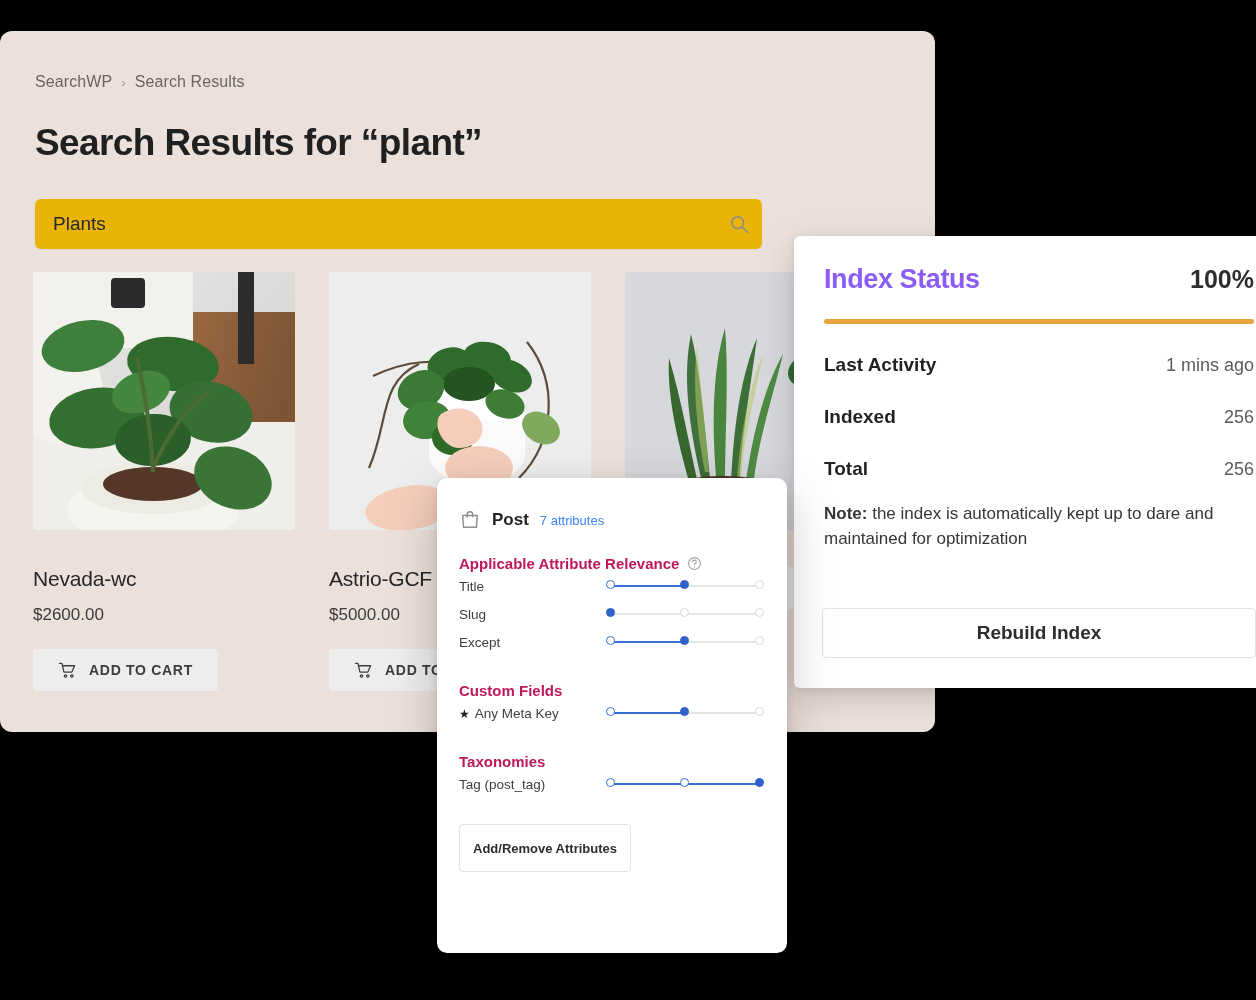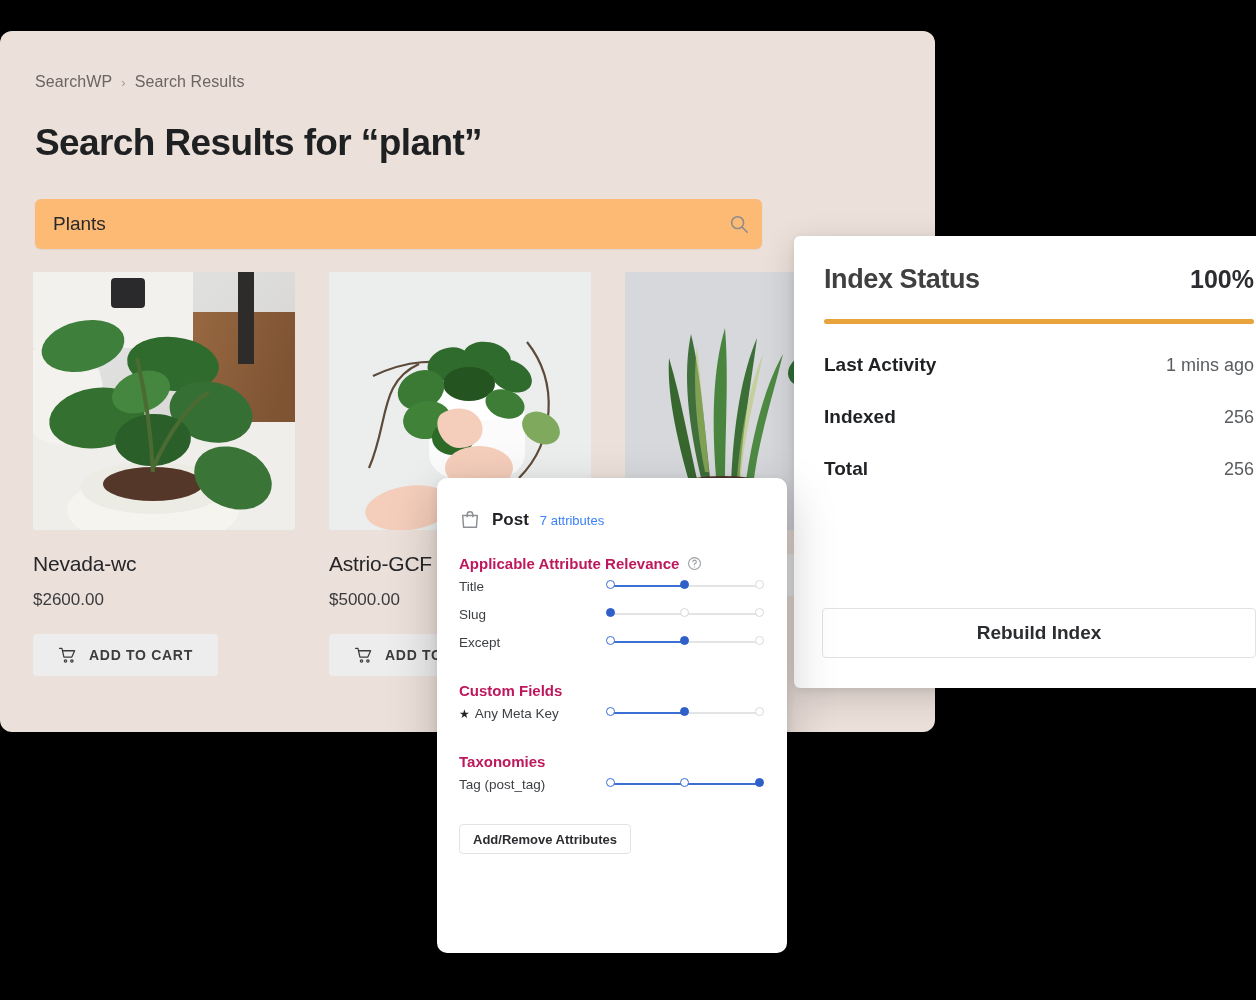--- a/index.html
+++ b/index.html
@@ -22,57 +22,57 @@
     font-size:16px; color:#6b6461; letter-spacing:.1px;
     display:flex; align-items:center; gap:9px;
   }
   .breadcrumb .chev{ color:#a39b97; font-size:13px; }
   .page-title{
     position:absolute; left:35px; top:91px;
     font-size:37px; font-weight:700; color:#1f2021; letter-spacing:-.6px;
   }
   .search-box{
     position:absolute; left:35px; top:168px; width:727px; height:50px;
-    background:#fdba74; border-radius:6px; display:flex; align-items:center;
+    background:#eab308; border-radius:6px; display:flex; align-items:center;
     box-shadow:0 1px 2px rgba(0,0,0,.05);
   }
   .search-box input{
     flex:1; border:0; outline:0; background:transparent;
     font-family:"Liberation Sans",sans-serif; font-size:19px; color:#27292b;
     padding:0 18px;
   }
   .search-ico{ width:46px; display:flex; align-items:center; justify-content:center; }
 
   
   .grid{
     position:absolute; left:33px; top:241px;
     display:flex; gap:34px;
   }
   .card{ width:262px; }
   .thumb{ width:262px; height:258px; border-radius:2px; overflow:hidden; position:relative; }
   .thumb svg{ display:block; width:100%; height:100%; }
-  .p-name{ margin-top:22px; font-size:21px; color:#25262a; letter-spacing:-.2px; }
+  .p-name{ margin-top:37px; font-size:21px; color:#25262a; letter-spacing:-.2px; }
   .p-price{ margin-top:14px; font-size:17px; color:#3a3b3e; }
   .atc{
     margin-top:24px; width:185px; height:42px; background:#ededed;
     border:0; border-radius:4px; display:flex; align-items:center;
     justify-content:center; gap:12px; cursor:pointer;
     font-family:"Liberation Sans",sans-serif;
     font-size:14px; font-weight:700; letter-spacing:.7px; color:#3c3c3c;
   }
 
   
   .index-card{
     position:absolute; left:794px; top:236px; width:490px; height:452px;
     background:#fff; border-radius:6px;
     box-shadow:0 10px 34px rgba(0,0,0,.16), 0 2px 8px rgba(0,0,0,.08);
     padding:28px;
   }
   .ix-head{ display:flex; align-items:baseline; justify-content:space-between; padding:0 2px; }
-  .ix-title{ font-size:27px; font-weight:700; color:#404040; letter-spacing:-.4px; }
+  .ix-title{ font-size:27px; font-weight:700; color:#8b5cf6; letter-spacing:-.4px; }
   .ix-pct{ font-size:25px; font-weight:600; color:#2b2d30; }
   .ix-bar{ margin:24px 2px 0; height:5px; border-radius:3px; background:#e8a33d; }
   .ix-row{
     display:flex; justify-content:space-between; align-items:baseline;
     padding:0 2px; margin-top:30px;
   }
   .ix-k{ font-size:19px; font-weight:700; color:#1f2124; }
   .ix-v{ font-size:18px; color:#595c60; }
   .ix-note{
     margin:22px 2px 0; font-size:17px; line-height:1.45; color:#34363a;
@@ -109,21 +109,21 @@
   .sfill{ position:absolute; left:3px; top:5px; height:2px; background:#3b6fd4; border-radius:2px; }
   .dot{
     position:absolute; top:0; width:9px; height:9px; margin-left:-4.5px;
     border-radius:50%; background:#fff; border:1.6px solid #d8d9db;
   }
   .dot.on{ border-color:#3b6fd4; }
   .dot.sel{ background:#2f5fc9; border-color:#2f5fc9; }
   .attr-sect.cf{ margin-top:26px; }
   .attr-sect.tx{ margin-top:26px; }
   .addrm{
-    margin-top:26px; height:30px; padding:0 13px;
+    margin-top:26px; height:48px; padding:0 13px;
     background:#fff; border:1px solid #e3e3e3; border-radius:4px;
     font-family:"Liberation Sans",sans-serif;
     font-size:13px; font-weight:700; color:#2b2d30; cursor:pointer;
   }
 
   .ico{ display:block; }
 </style>
 </head>
 <body>
 
@@ -309,20 +309,23 @@
     </div>
     <div class="ix-row">
       <span class="ix-k">Indexed</span>
       <span class="ix-v">256</span>
     </div>
     <div class="ix-row">
       <span class="ix-k">Total</span>
       <span class="ix-v">256</span>
     </div>
 
+    <p class="ix-note">
+      <b>Note:</b><span> the index is automatically kept up to dare and maintained for optimization</span>
+    </p>
 
     <button class="ix-btn">Rebuild Index</button>
   </div>
 
   <div class="attr-card">
 
     <div class="attr-head">
       <span>
         <svg class="ico" width="22" height="22" viewBox="0 0 24 24" fill="none" stroke="#8c9095" stroke-width="1.6" stroke-linejoin="round">
           <path d="M4 7h16l-1 13H5L4 7z"></path>

